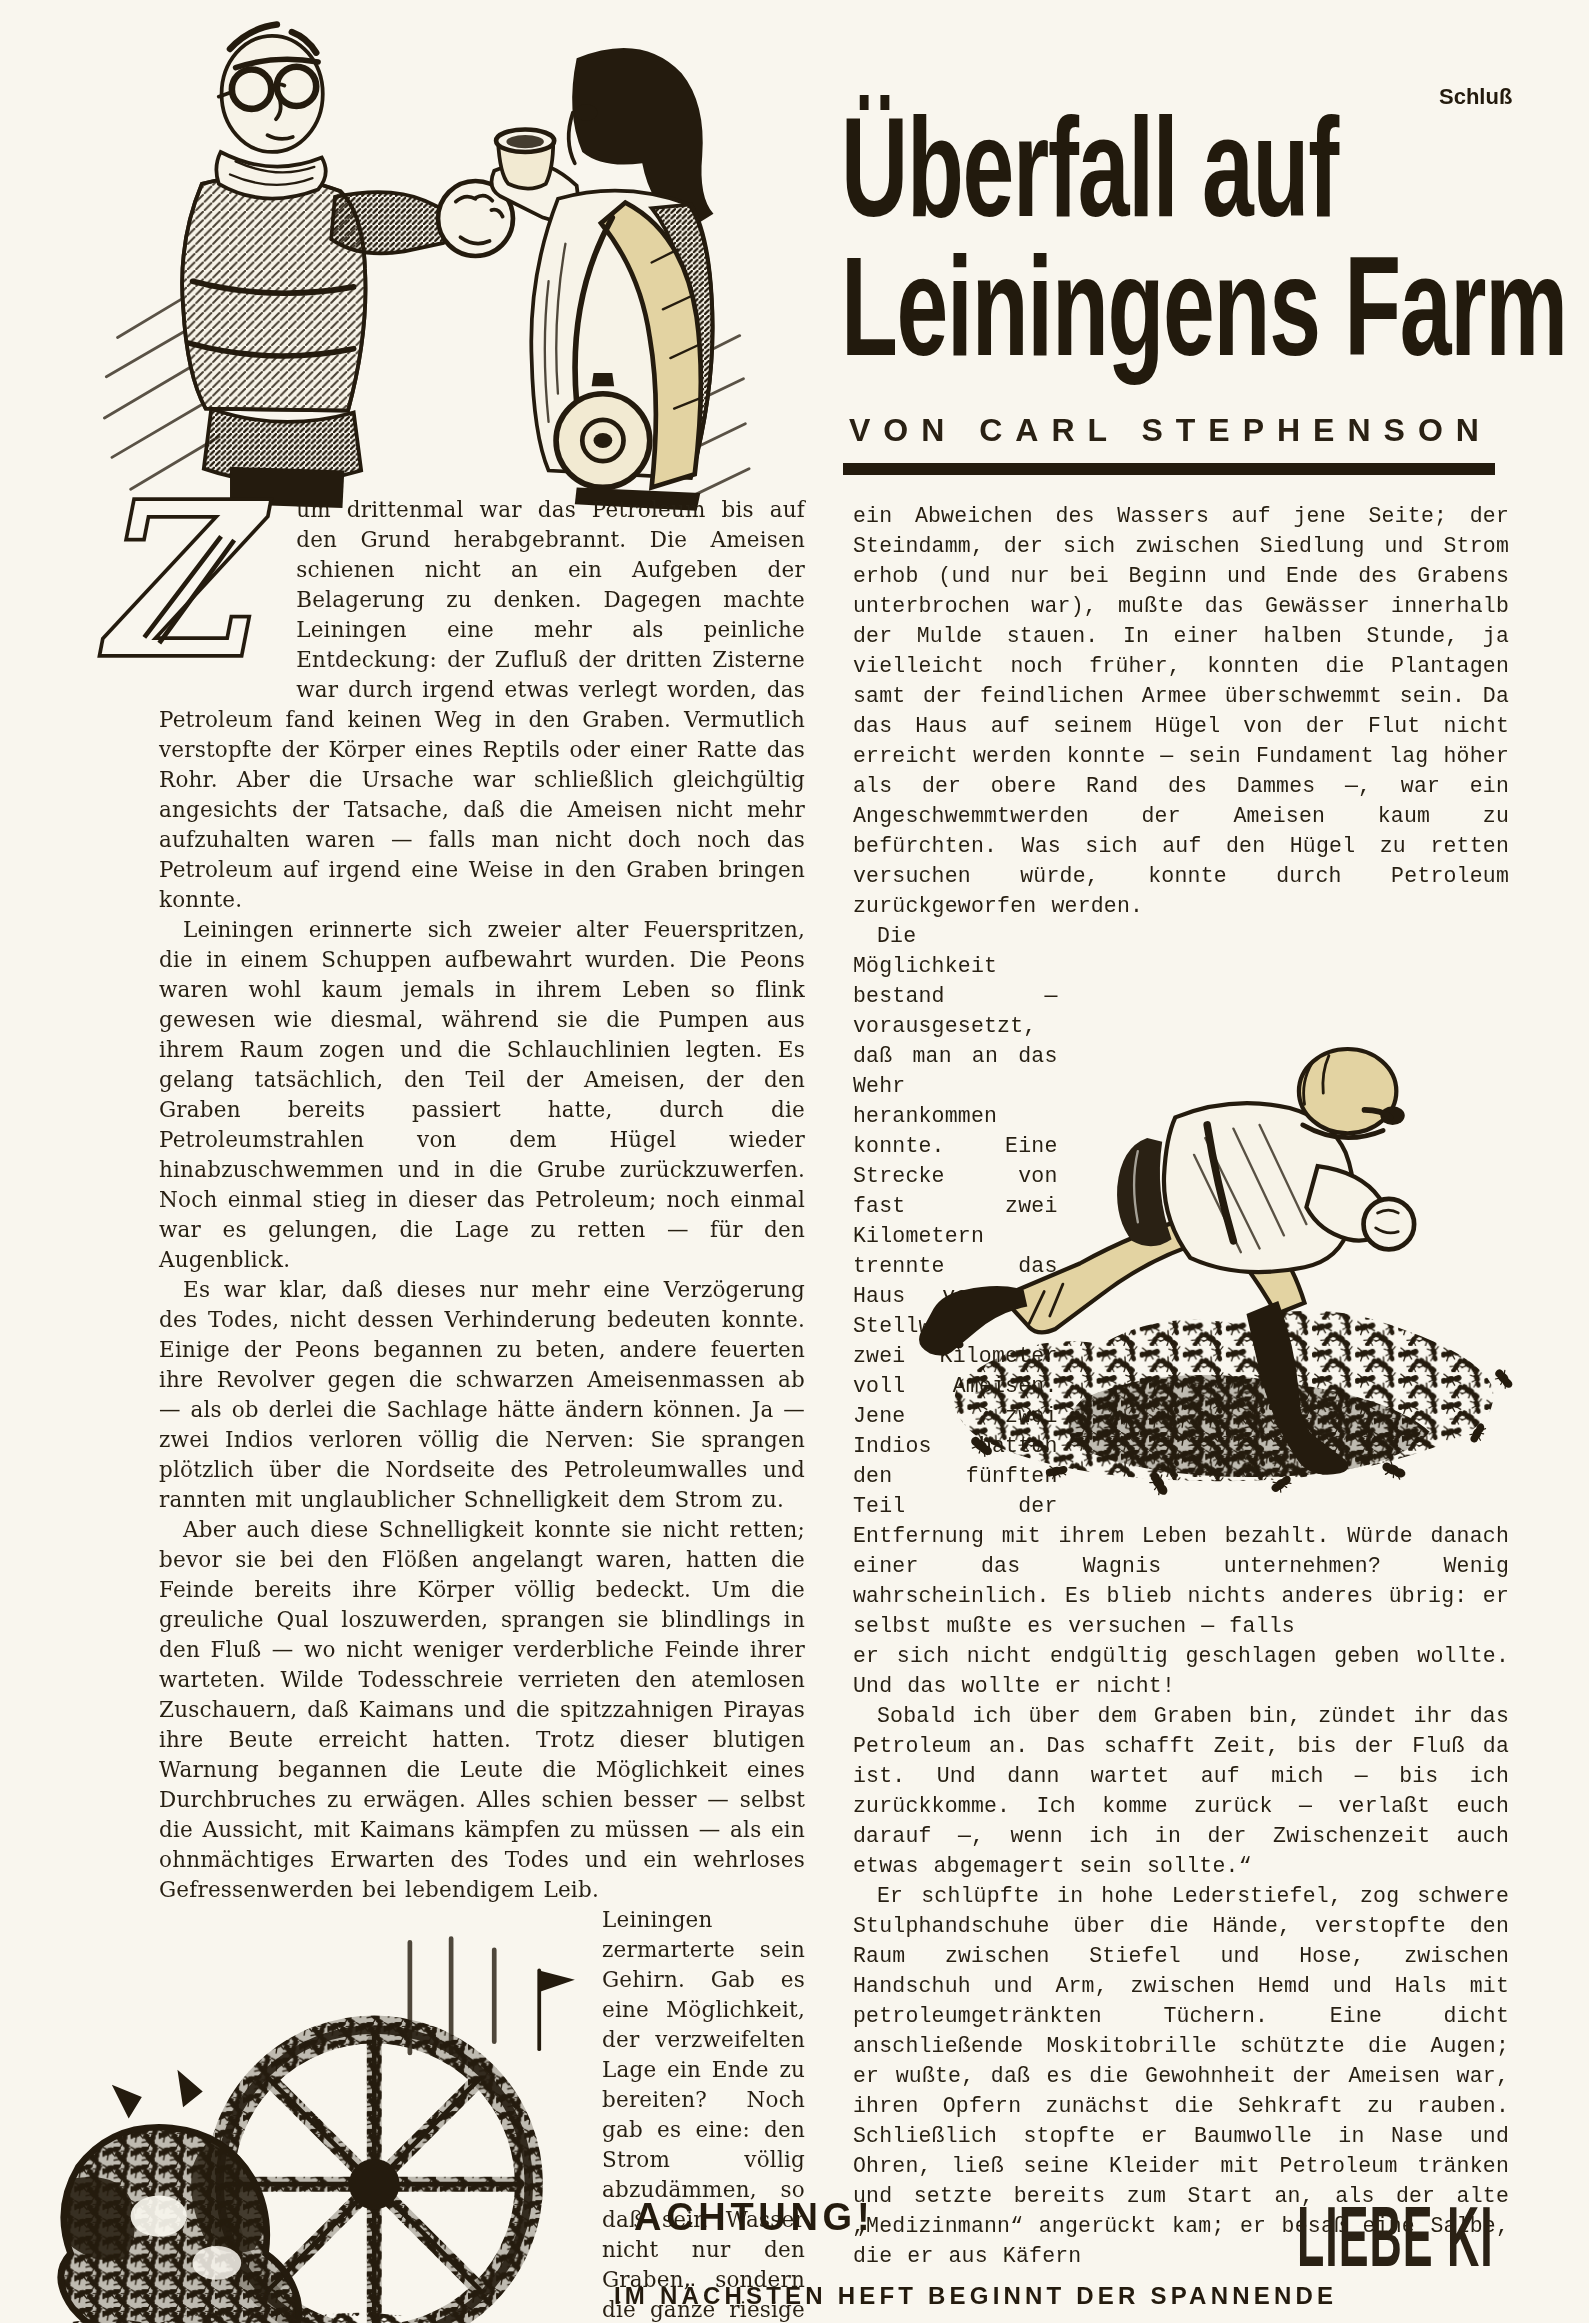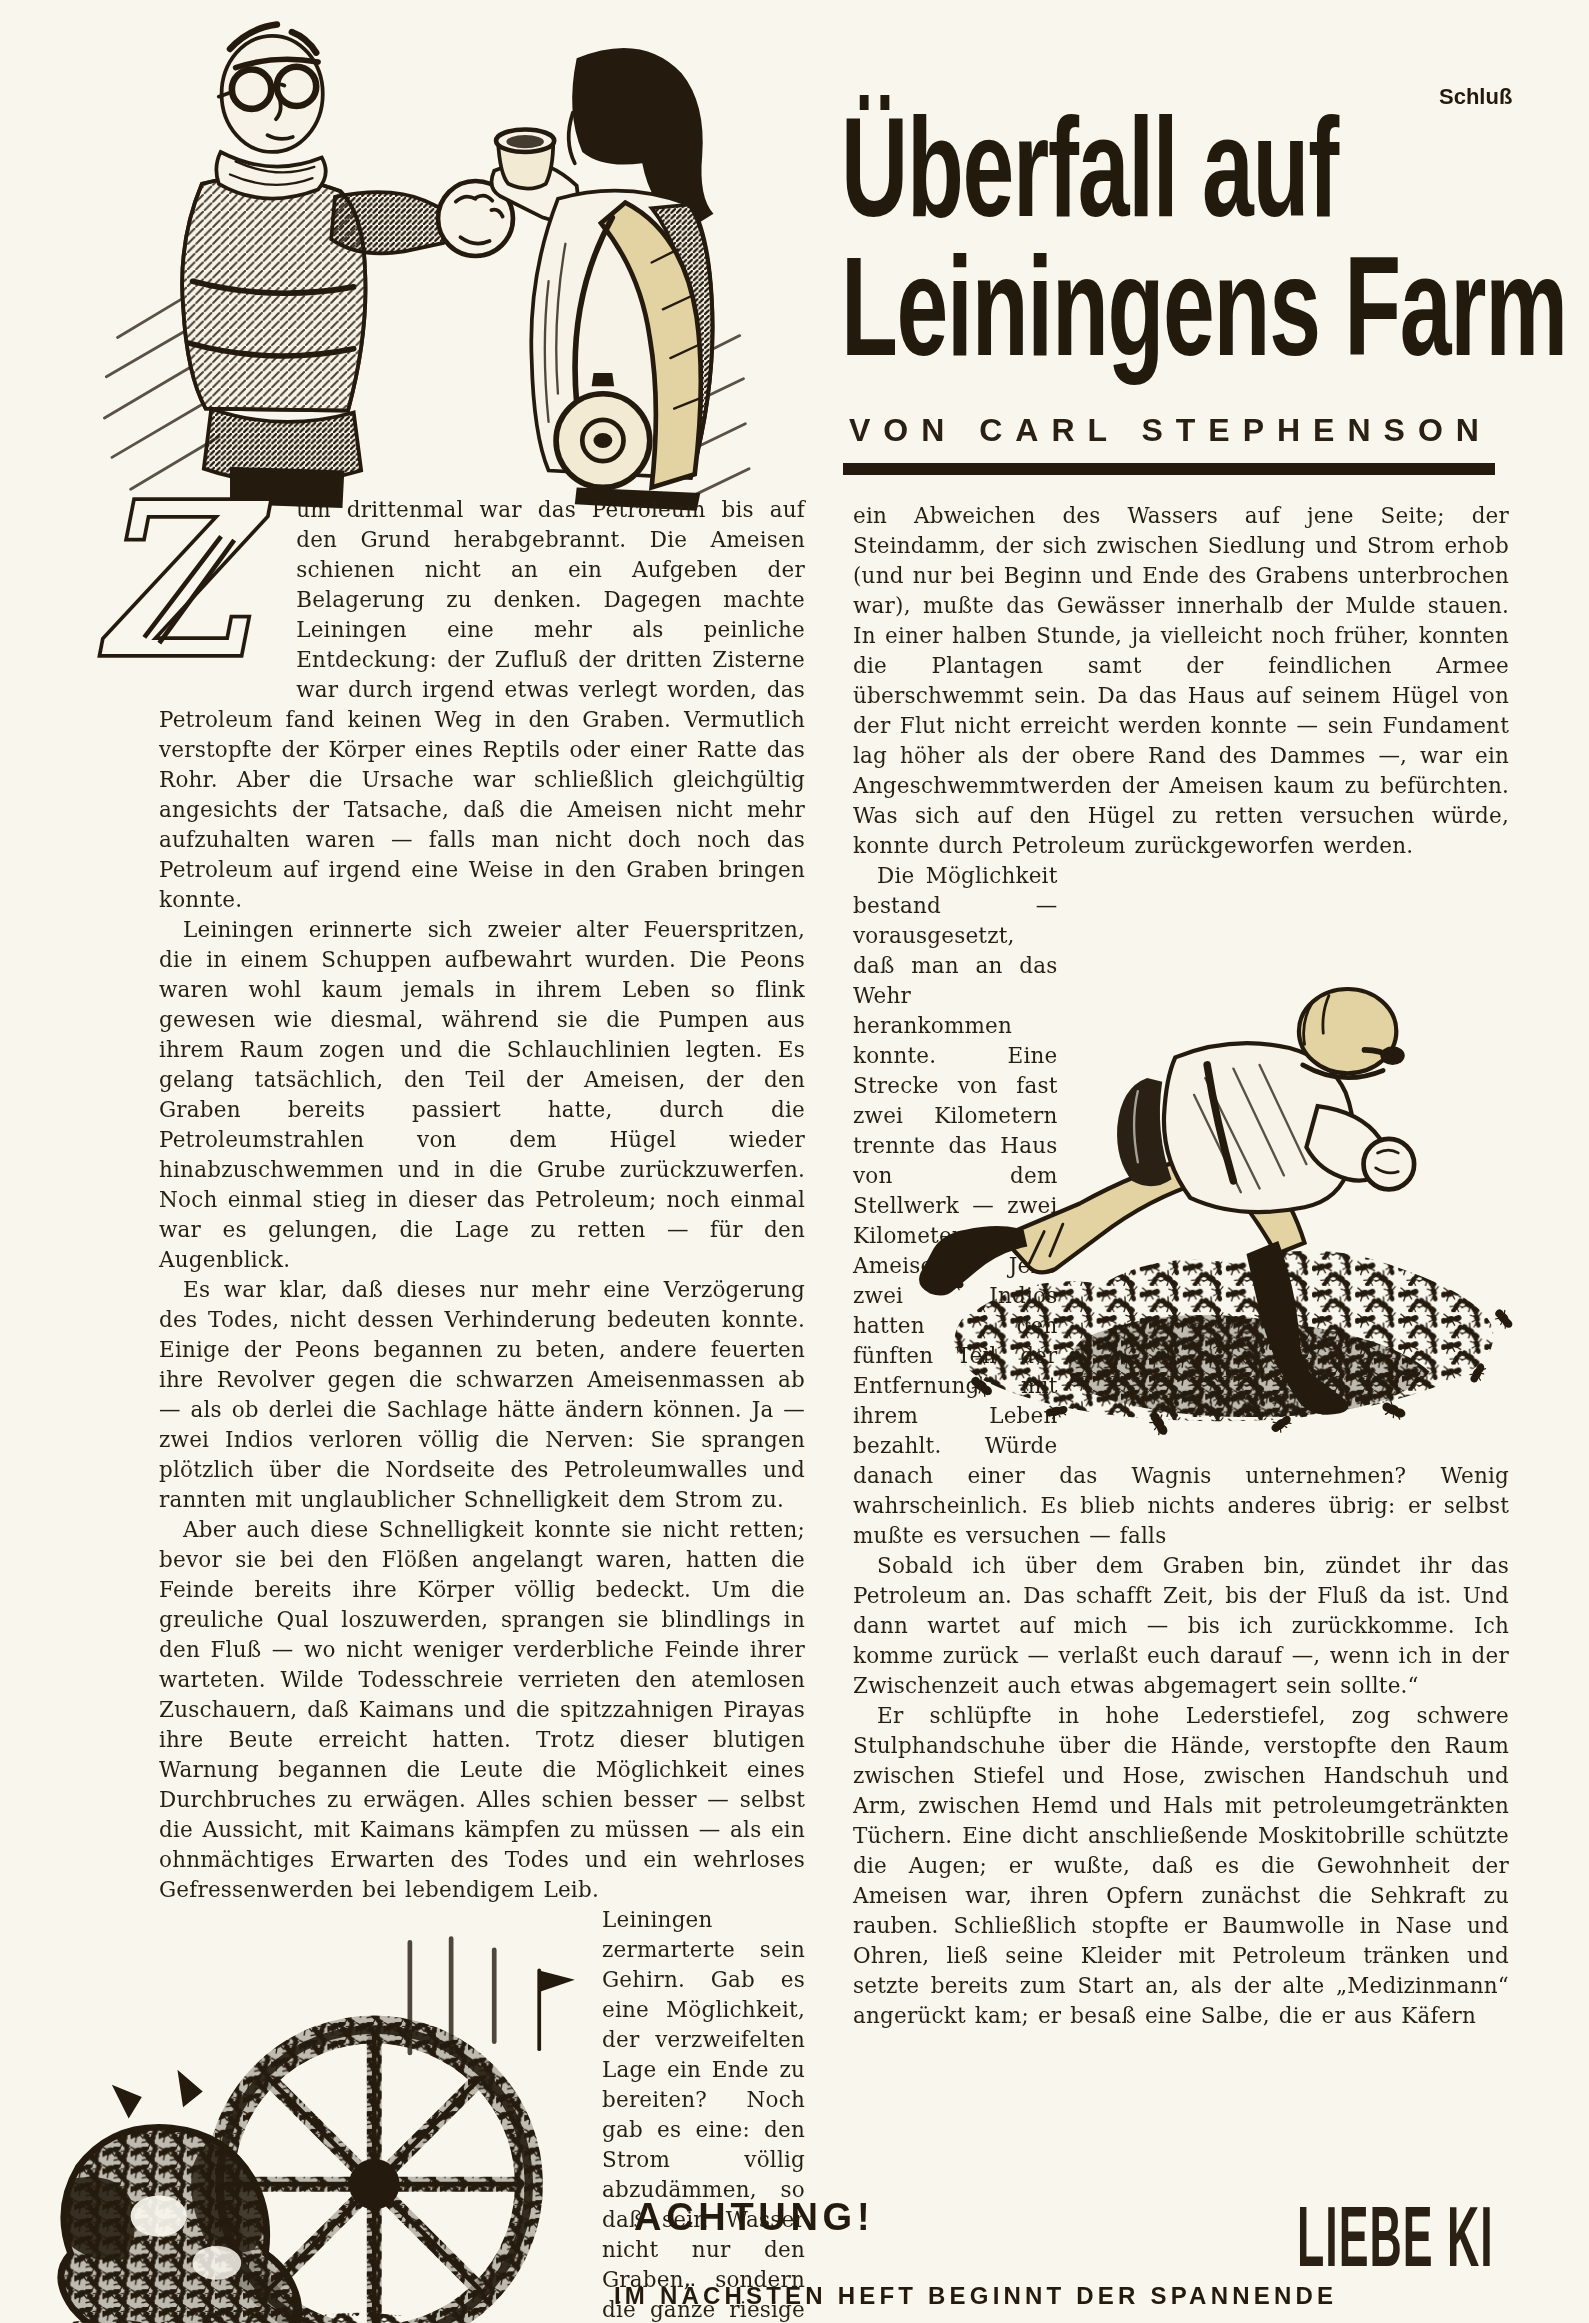--- a/index.html
+++ b/index.html
@@ -35,21 +35,21 @@
   
   .col{
     position:absolute; text-align:justify; text-align-last:left;
     font-size:21.5px; line-height:30px;
     letter-spacing:0.2px; word-spacing:1.9px;
     hyphens:auto; -webkit-hyphens:auto;
   }
   .col p{margin:0;}
   .col p.ind{text-indent:24px;}
   .col-left{left:159px; top:495px; width:646px;}
-  .col-right{left:853px; top:501px; width:656px;}
+  .col-right{left:853px; top:501px; width:656px;font-family:Liberation Mono, monospace;}
   .clear-right{clear:right;}
   
   .dropcap-wrap{
     float:left; width:184px; height:176px;
     margin:1.9px 11.2px 3.7px -58px;
   }
   .dropcap-wrap svg{display:block; width:184px; height:176px; overflow:visible;}
   .dropcap-text{
     font-family:"DejaVu Serif",serif; font-style:italic; font-weight:bold;
     font-size:225px; fill:#f9f6ee; stroke:#241b0e; stroke-width:8px;
@@ -272,20 +272,21 @@
 
           <ellipse cx="452" cy="92" rx="52" ry="45" fill="#e3d3a2"></ellipse>
           <path d="M414,62 q-12,20 -8,44 M432,54 q-8,18 -6,40" stroke-width="3"></path>
           <ellipse cx="500" cy="118" rx="13" ry="10" fill="#241b0e" stroke="none"></ellipse>
           <path d="M470,112 q18,0 28,8" stroke-width="6"></path>
           <path d="M404,128 q42,24 86,6" stroke-width="5"></path>
         </g>
       </svg>
     </span>
     <p class="ind">Die Möglichkeit bestand — vorausgesetzt, daß man an das Wehr herankommen konnte. Eine Strecke von fast zwei Kilometern trennte das Haus von dem Stellwerk — zwei Kilometer voll Ameisen. Jene zwei Indios hatten den fünften Teil der Entfernung mit ihrem Leben bezahlt. Würde danach einer das Wagnis unternehmen? Wenig wahrscheinlich. Es blieb nichts anderes übrig: er selbst mußte es versuchen — falls</p>
+    <p class="clear-right">er sich nicht endgültig geschlagen geben wollte. Und das wollte er nicht!</p>
     <p class="ind">Sobald ich über dem Graben bin, zündet ihr das Petroleum an. Das schafft Zeit, bis der Fluß da ist. Und dann wartet auf mich — bis ich zurückkomme. Ich komme zurück — verlaßt euch darauf —, wenn ich in der Zwischenzeit auch etwas abgemagert sein sollte.“</p>
     <p class="ind">Er schlüpfte in hohe Lederstiefel, zog schwere Stulphandschuhe über die Hände, verstopfte den Raum zwischen Stiefel und Hose, zwischen Handschuh und Arm, zwischen Hemd und Hals mit petroleumgetränkten Tüchern. Eine dicht anschließende Moskitobrille schützte die Augen; er wußte, daß es die Gewohnheit der Ameisen war, ihren Opfern zunächst die Sehkraft zu rauben. Schließlich stopfte er Baumwolle in Nase und Ohren, ließ seine Kleider mit Petroleum tränken und setzte bereits zum Start an, als der alte „Medizinmann“ angerückt kam; er besaß eine Salbe, die er aus Käfern</p>
   </div>
 
   <div class="achtung">ACHTUNG!</div>
   <div class="liebe"><span>LIEBE KI</span></div>
   <div class="teaser">IM NÄCHSTEN HEFT BEGINNT DER SPANNENDE</div>
 
 </div>
 

